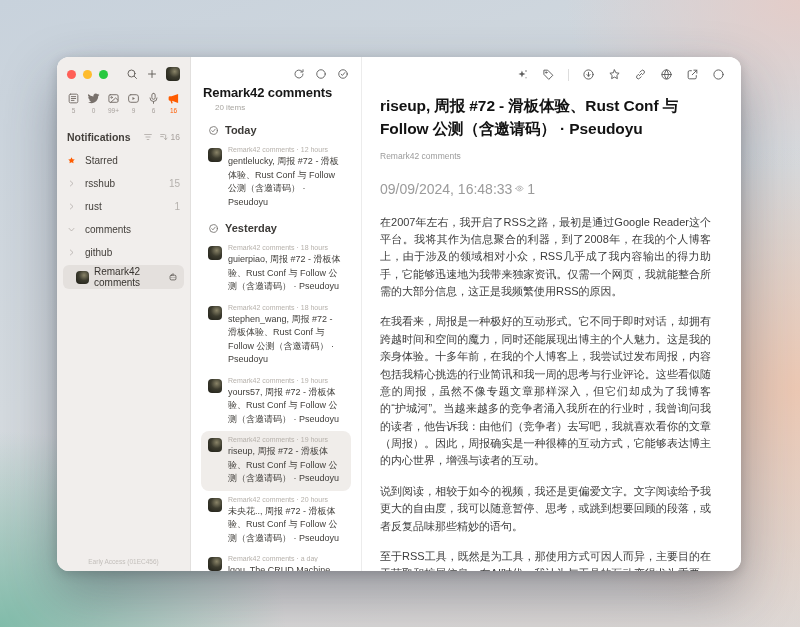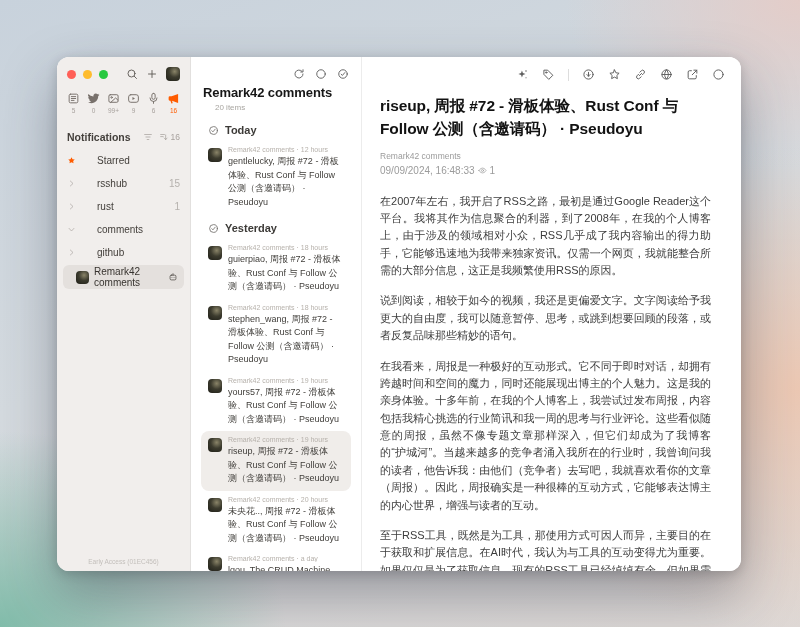--- a/index.html
+++ b/index.html
@@ -30,21 +30,21 @@
     background:radial-gradient(circle at 62% 32%, #8a8468 0%, #3c3b2e 45%, #1d1d16 100%);}
   .view-switcher{display:flex;justify-content:space-between;padding:7px 10px 8px;}
   .view-item{display:flex;flex-direction:column;align-items:center;gap:2px;color:#78716c;cursor:default;}
   .view-count{font-size:6.5px;color:#a8a29e;}
   .view-item.active{color:#ff5c00;}
   .view-item.active .view-count{color:#ff5c00;}
   .section-header{display:flex;align-items:center;padding:9px 10px 6px;font-size:10.5px;font-weight:700;color:#44403c;}
   .section-header .spacer{flex:1;}
   .header-mini{display:flex;gap:6px;align-items:center;color:#a8a29e;}
   .section-count{font-size:8.5px;color:#a8a29e;font-weight:400;margin-left:2px;}
-  .tree-item{display:flex;align-items:center;gap:21px;padding:0 10px;height:23px;font-size:10px;color:#44403c;}
+  .tree-item{display:flex;align-items:center;gap:9px;padding:0 10px;height:23px;font-size:10px;color:#44403c;}
   .tree-count{margin-left:auto;font-size:10px;color:#b5b1ad;}
   .feed-row{margin:1px 6px;background:#e4e0dd;border-radius:6px;height:24px;display:flex;align-items:center;gap:5px;
     padding:0 6px 0 13px;font-size:10px;color:#37332f;}
   .avatar{width:14px;height:14px;border-radius:4px;flex:none;
     background:radial-gradient(circle at 62% 32%, #8a8468 0%, #3c3b2e 45%, #1d1d16 100%);}
   .feed-row .ic{color:#4b4742;}
   .early-access{position:absolute;bottom:6px;left:0;width:100%;text-align:center;font-size:6.5px;color:#c3bfbb;}
   
   .list-pane{width:170px;flex:none;background:#fff;border-right:1px solid #ececec;display:flex;flex-direction:column;overflow:hidden;}
   .list-toolbar{display:flex;justify-content:flex-end;gap:10px;padding:11px 12px 2px;color:#5a5a5a;}
@@ -60,21 +60,21 @@
   .entry-body{min-width:0;}
   .entry-meta{font-size:7px;color:#b6b1ab;margin-bottom:2px;white-space:nowrap;overflow:hidden;}
   .entry-title{font-size:9px;line-height:1.5;color:#403e3a;}
   
   .article-pane{flex:1;background:#fff;display:flex;flex-direction:column;overflow:hidden;}
   .article-toolbar{display:flex;justify-content:flex-end;align-items:center;gap:13px;padding:11px 16px 0;color:#5f5f5f;}
   .vdiv{width:1px;height:12px;background:#ddd;display:inline-block;}
   .article-scroll{padding:13px 30px 0 18px;overflow:hidden;}
   .article-title{font-size:15.5px;font-weight:700;line-height:1.5;color:#121212;margin:0;letter-spacing:-.1px;}
   .article-feed{margin-top:10px;font-size:8.5px;color:#9b9b9b;}
-  .article-dateline{margin-top:4px;font-size:10px;color:#9b9b9b;display:flex;align-items:center;gap:3px;}
+  .article-dateline{margin-top:20px;font-size:14px;color:#9b9b9b;display:flex;align-items:center;gap:3px;}
   .article-body{margin-top:17px;font-size:11px;line-height:1.58;color:#3c3c3c;text-align:justify;}
   .article-body p{margin:0 0 13px;}
   
   .ic{display:inline-flex;flex:none;}
   .ic svg{width:12px;height:12px;display:block;}
   .view-item .ic svg{width:13px;height:13px;}
   .tree-ic svg{width:9px;height:9px;}
   .tree-ic{color:#a8a29e;}
   .tree-ic.accent{color:#ff5c00;}
   .header-mini .ic svg{width:10px;height:10px;}
@@ -401,19 +401,19 @@
         <span class="ic eye-ic" id="eye-ic">
             <svg viewBox="0 0 24 24" fill="none" stroke="currentColor" stroke-width="1.8" stroke-linecap="round" stroke-linejoin="round">
               <path d="M2.5 12S6 5.5 12 5.5 21.5 12 21.5 12 18 18.5 12 18.5 2.5 12 2.5 12z"></path>
               <circle cx="12" cy="12" r="2.8"></circle>
             </svg>
           </span>
         <span>1</span>
       </div>
       <div class="article-body" id="article-body">
           <p>在2007年左右，我开启了RSS之路，最初是通过Google Reader这个平台。我将其作为信息聚合的利器，到了2008年，在我的个人博客上，由于涉及的领域相对小众，RSS几乎成了我内容输出的得力助手，它能够迅速地为我带来独家资讯。仅需一个网页，我就能整合所需的大部分信息，这正是我频繁使用RSS的原因。</p>
+          <p>在我看来，周报是一种极好的互动形式。它不同于即时对话，却拥有跨越时间和空间的魔力，同时还能展现出博主的个人魅力。这是我的亲身体验。十多年前，在我的个人博客上，我尝试过发布周报，内容包括我精心挑选的行业简讯和我一周的思考与行业评论。这些看似随意的周报，虽然不像专题文章那样深入，但它们却成为了我博客的“护城河”。当越来越多的竞争者涌入我所在的行业时，我曾询问我的读者，他告诉我：由他们（竞争者）去写吧，我就喜欢看你的文章（周报）。因此，周报确实是一种很棒的互动方式，它能够表达博主的内心世界，增强与读者的互动。</p>
           <p>说到阅读，相较于如今的视频，我还是更偏爱文字。文字阅读给予我更大的自由度，我可以随意暂停、思考，或跳到想要回顾的段落，或者反复品味那些精妙的语句。</p>
-          <p>在我看来，周报是一种极好的互动形式。它不同于即时对话，却拥有跨越时间和空间的魔力，同时还能展现出博主的个人魅力。这是我的亲身体验。十多年前，在我的个人博客上，我尝试过发布周报，内容包括我精心挑选的行业简讯和我一周的思考与行业评论。这些看似随意的周报，虽然不像专题文章那样深入，但它们却成为了我博客的“护城河”。当越来越多的竞争者涌入我所在的行业时，我曾询问我的读者，他告诉我：由他们（竞争者）去写吧，我就喜欢看你的文章（周报）。因此，周报确实是一种很棒的互动方式，它能够表达博主的内心世界，增强与读者的互动。</p>
           <p>至于RSS工具，既然是为工具，那使用方式可因人而异，主要目的在于获取和扩展信息。在AI时代，我认为与工具的互动变得尤为重要。如果仅仅是为了获取信息，现有的RSS工具已经绰绰有余。但如果需要利用关键词过滤、扩展订阅信息等功能，AI的潜力就能得到发挥。它可以整理分析用户的使用痕迹（如点击、浏览、订阅类型、历史记录等），并反馈给用户关键数据，帮助用户进一步筛选和整理信息，从而优化阅读体验（越用越称心）。我相信，如果加入Web3技术，RSS工具将带来更多有趣的功能和体验，对此我还是充满期待的。</p>
         </div>
     </div>
   </section>
 </div>
 
 </body></html>

